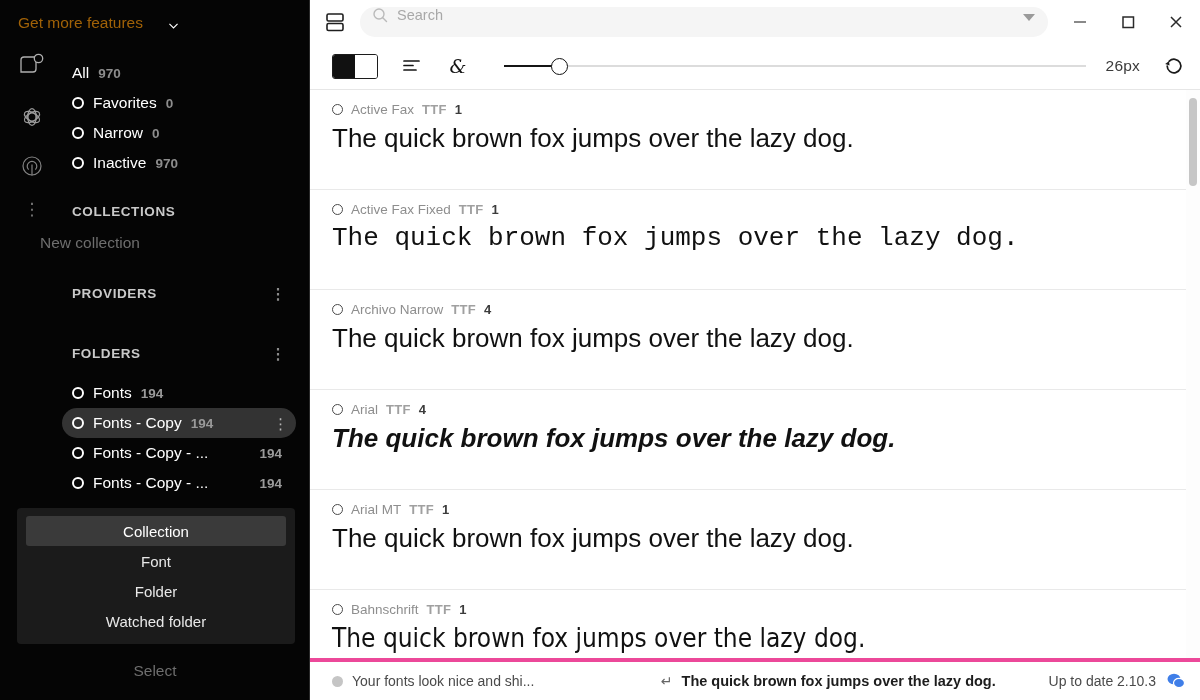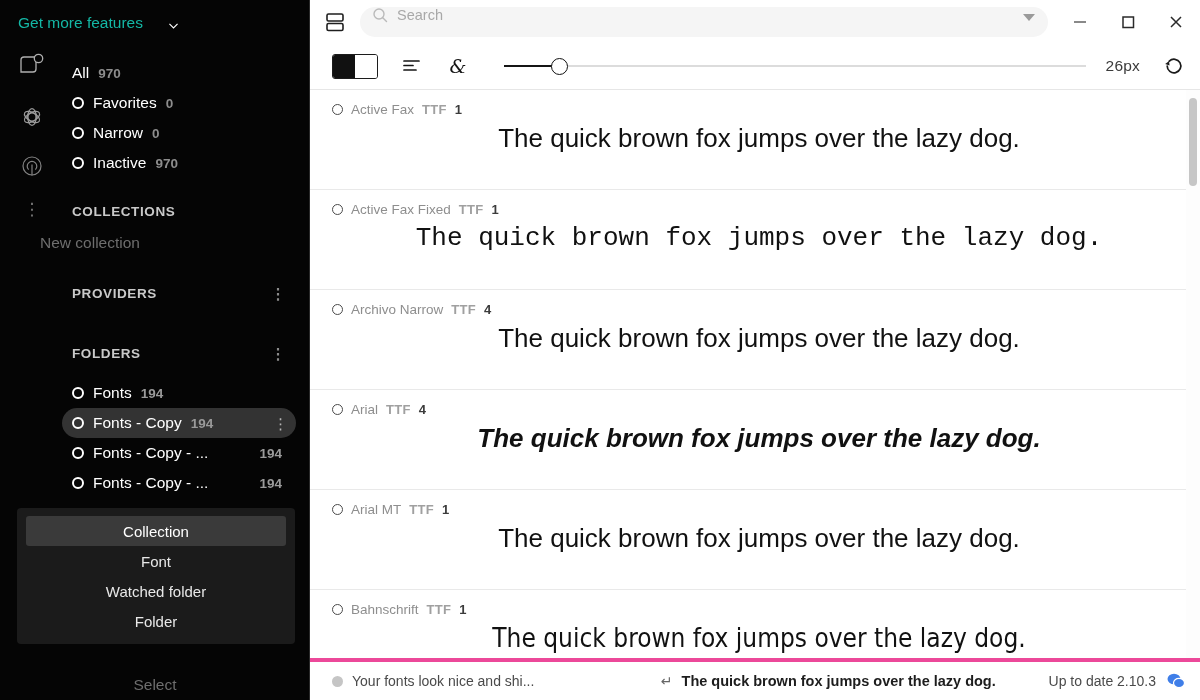--- a/index.html
+++ b/index.html
@@ -16,21 +16,21 @@
     width: 310px; height: 700px;
     background: #050505;
     color: #ffffff;
     position: relative;
     flex: 0 0 310px;
     border-right: 1px solid #2a2a2a;
   }
   .get-more {
     display: flex; align-items: center; gap: 24px;
     padding: 14px 0 0 18px;
-    font-size: 15.5px; color: #14b8a6; cursor: pointer;
+    font-size: 15.5px; color: #a16207; cursor: pointer;
   }
   .chev { width: 13px; height: 13px; display:inline-block; position: relative; top: 1px;}
   .icon-rail {
     position: absolute; left: 14px; top: 52px;
     width: 36px;
     display: flex; flex-direction: column; gap: 20px;
     align-items: center;
   }
   .rail-ic { width: 30px; height: 30px; opacity: .82; cursor: pointer; }
   .rail-dots {
@@ -73,21 +73,21 @@
     position: absolute; left: 17px; bottom: 56px; width: 278px;
     background: #1b1b1b; border-radius: 4px; padding: 8px 0;
   }
   .ctx-item {
     height: 30px; display: flex; align-items: center; justify-content: center;
     color: #e8e8e8; font-size: 15px; cursor: pointer;
     margin: 0 9px; border-radius: 3px;
   }
   .ctx-item.sel { background: #3a3a3a; color: #fff; }
   .select-foot {
-    position: absolute; bottom: 6px; left: 0; width: 310px;
+    position: absolute; bottom: 20px; left: 0; width: 310px;
     text-align: center; color: #6e6e6e; font-size: 15.5px; cursor: pointer;
   }
 
   
   .main { flex: 1; display: flex; flex-direction: column; background: #fff; min-width: 0; }
   .titlebar {
     height: 43px; display: flex; align-items: center; gap: 0;
     padding: 0 0 0 14px; background: #fff; flex: 0 0 43px;
   }
   .panel-ic { width: 22px; height: 22px; cursor: pointer; flex: 0 0 22px; }
@@ -137,21 +137,21 @@
     position: absolute; top: 10px; left: 0; width: 9%; height: 1.6px; background: #151515;
   }
   .slider .knob {
     position: absolute; top: 3px; left: 8.1%; width: 17px; height: 17px;
     border: 1.6px solid #111; border-radius: 50%; background: #fff;
   }
   .size-val { font-size: 15.5px; color: #3b3b3b; letter-spacing: .2px; }
   .reset-ic { width: 24px; height: 24px; margin-left: 22px; cursor: pointer; flex:0 0 24px;}
 
   
-  .list-area { flex: 1; position: relative; overflow: hidden; text-align: center; }
+  .list-area { flex: 1; position: relative; overflow: hidden; }
   .list { position: absolute; inset: 0 14px 0 0; }
   .frow {
     height: 100px; border-bottom: 1px solid #e9e9e9;
     padding: 12px 0 0 22px; overflow: hidden;
   }
   .fmeta { display: flex; align-items: center; gap: 8px; margin-bottom: 4px; }
   .fring {
     width: 11px; height: 11px; border: 1.8px solid #4a4a4a; border-radius: 50%; flex:0 0 11px;
   }
   .fname { font-size: 13.5px; color: #8e8e8e; }
@@ -305,24 +305,24 @@
     </div>
 
     <div class="ctx-menu">
       <div class="ctx-item sel">
         <span>Collection</span>
       </div>
       <div class="ctx-item">
         <span>Font</span>
       </div>
       <div class="ctx-item">
+        <span>Folder</span>
+      </div>
+      <div class="ctx-item">
         <span>Watched folder</span>
-      </div>
-      <div class="ctx-item">
-        <span>Folder</span>
       </div>
     </div>
 
     <div class="select-foot">
       <span>Select</span>
     </div>
   </aside>
 
   <section class="main">
 

